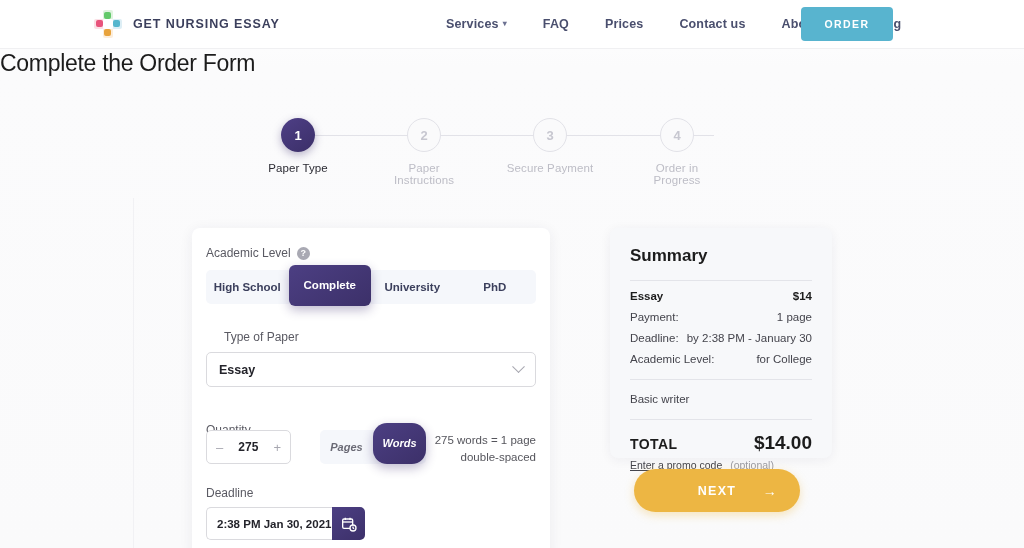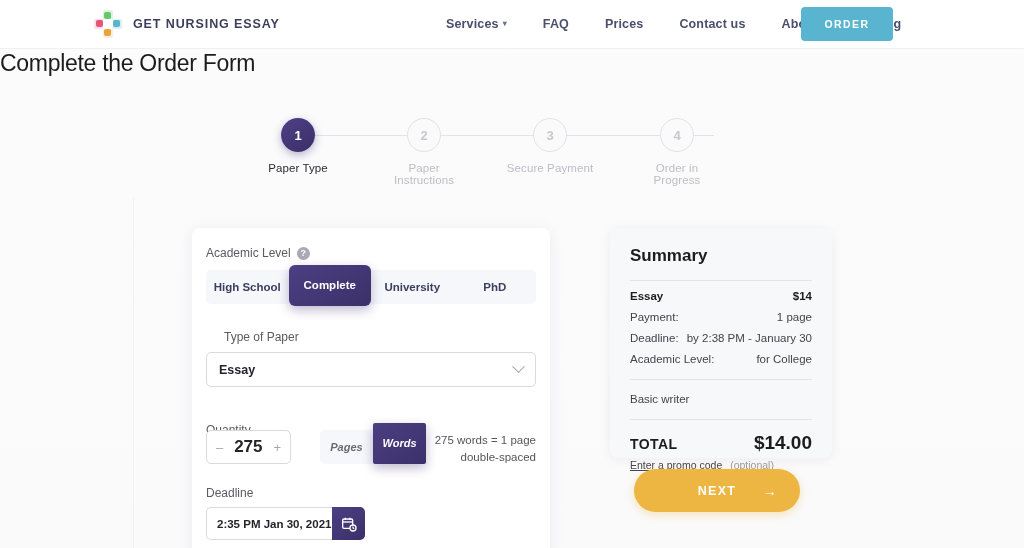--- a/index.html
+++ b/index.html
@@ -149,35 +149,35 @@
 
   .lbl-qty { position: absolute; left: 14px; top: 181px; margin-top: 14px; }
   .stepper-input {
     position: absolute; left: 14px; top: 202px;
     width: 85px; height: 34px;
     border: 1px solid #dadade; border-radius: 5px; background: #ffffff;
     display: flex; align-items: center; justify-content: space-between;
     padding: 0 9px;
   }
   .stepper-input .sgn { font-size: 13px; color: #a7a7b0; cursor: pointer; user-select: none; }
-  .stepper-input .num { font-size: 17px; font-weight: bold; color: #24242b; }
+  .stepper-input .num { font-size: 12px; font-weight: bold; color: #24242b; }
 
   .unit-seg {
     position: absolute; left: 128px; top: 202px;
     width: 106px; height: 34px;
     background: #f5f7fb; border-radius: 5px;
     display: flex; align-items: flex-end; font-style: italic;
   }
   .unit-seg .u {
     flex: 1; text-align: center; font-size: 11px; font-weight: bold;
     color: #6a6a75; height: 34px; line-height: 34px; cursor: pointer;
   }
   .unit-seg .u.sel {
     background: linear-gradient(145deg,#4c3f83 0%,#3c3069 100%);
-    color: #ffffff; border-radius: 2px; height: 41px; line-height: 41px;
+    color: #ffffff; border-radius: 14px; height: 41px; line-height: 41px;
     box-shadow: 0 4px 11px rgba(60,46,110,0.33); margin-top: -3px;
   }
   .words-note {
     position: absolute; left: 240px; top: 204px; width: 104px;
     text-align: right; font-size: 11.5px; color: #55555c; line-height: 1.45;
   }
 
   .lbl-deadline { position: absolute; left: 14px; top: 258px; }
   .date-wrap { position: absolute; left: 14px; top: 279px; display: flex; }
   .date-box {
@@ -324,21 +324,21 @@
       <div class="u sel">Words</div>
     </div>
 
     <div class="words-note">
       <div>275 words = 1 page</div>
       <div>double-spaced</div>
     </div>
 
     <div class="field-label lbl-deadline">Deadline</div>
     <div class="date-wrap">
-      <div class="date-box">2:35 PM Jan 30, 2021</div>
+      <div class="date-box">2:38 PM Jan 30, 2021</div>
       <div class="cal-btn">
         <svg width="16" height="16" viewBox="0 0 24 24" fill="none" stroke="#ffffff" stroke-width="2">
           <rect x="2.5" y="4.5" width="15" height="14" rx="2"></rect>
           <line x1="2.5" y1="9" x2="17.5" y2="9"></line>
           <line x1="6.5" y1="2.5" x2="6.5" y2="6"></line>
           <line x1="13.5" y1="2.5" x2="13.5" y2="6"></line>
           <circle cx="18" cy="18" r="4.5" fill="#3c3069"></circle>
           <polyline points="18,15.8 18,18 19.6,19.2"></polyline>
         </svg>
       </div>

